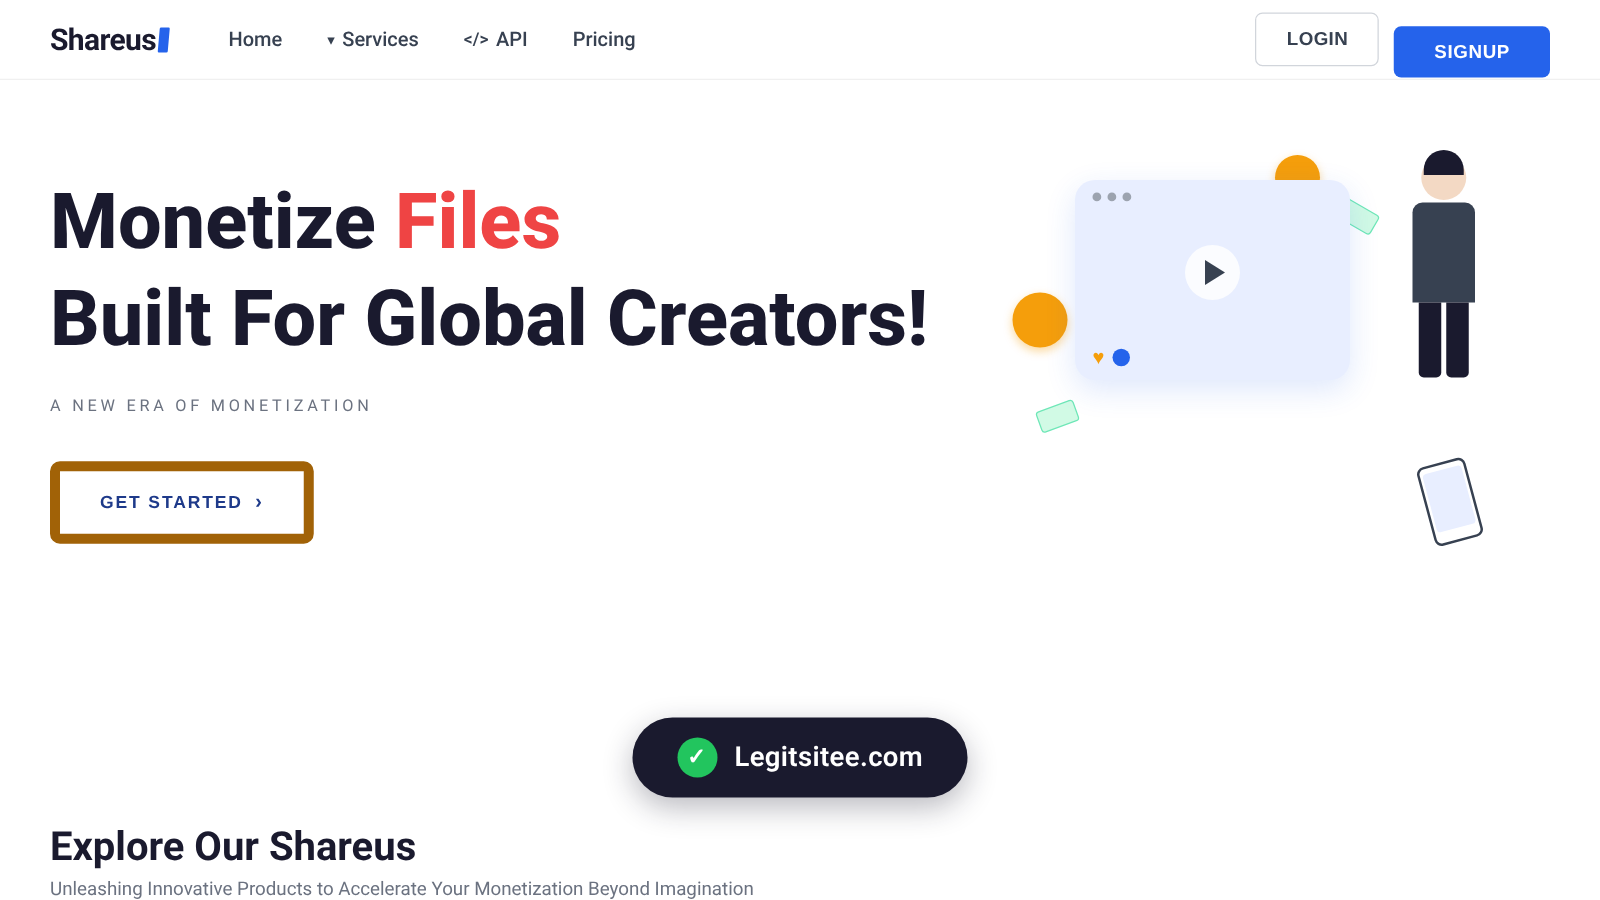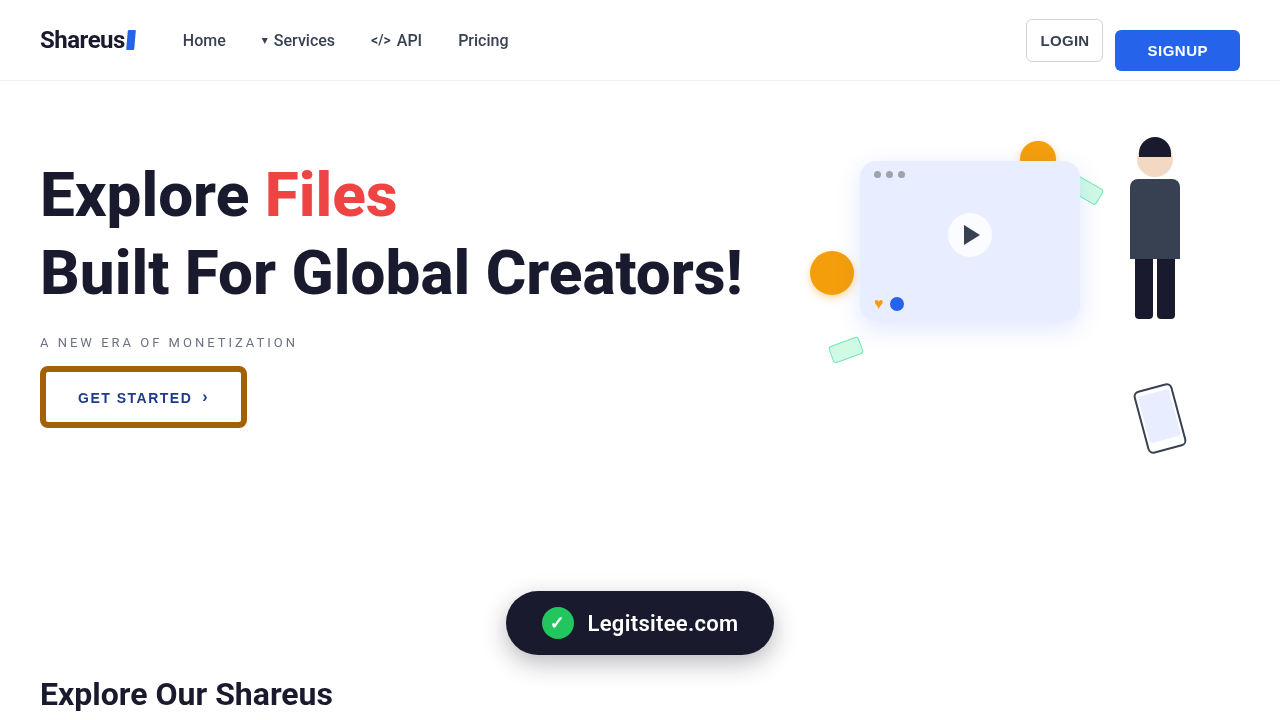--- a/index.html
+++ b/index.html
@@ -15,21 +15,21 @@
       height: 720px;
       overflow: hidden;
     }
 
     
     .navbar {
       display: flex;
       align-items: center;
       justify-content: space-between;
       padding: 0 40px;
-      height: 81px;
+      height: 64px;
       background: #fff;
       border-bottom: 1px solid #f0f0f0;
     }
 
     .navbar-left {
       display: flex;
       align-items: center;
       gap: 48px;
     }
 
@@ -90,21 +90,21 @@
       font-weight: 600;
     }
 
     .navbar-right {
       display: flex;
       align-items: center;
       gap: 12px;
     }
 
     .btn-login {
-      padding: 12px 13px;
+      padding: 12px 24px;
       border: 1.5px solid #d1d5db;
       border-radius: 6px;
       background: #fff;
       color: #374151;
       font-size: 15px;
       font-weight: 600;
       cursor: pointer;
       letter-spacing: 0.3px;
     }
 
@@ -164,25 +164,25 @@
       margin-top: 28px;
       font-size: 13px;
       font-weight: 400;
       letter-spacing: 3px;
       color: #6b7280;
       text-transform: uppercase;
     }
 
     .btn-get-started {
       display: inline-flex;
-      align-items: flex-end;
+      align-items: flex-start;
       gap: 10px;
-      margin-top: 16px;
+      margin-top: 36px;
       padding: 16px 32px;
-      border: 6px solid #a16207;
+      border: 8px solid #a16207;
       border-radius: 8px;
       background: transparent;
       color: #1e3a8a;
       font-size: 14px;
       font-weight: 700;
       letter-spacing: 1.5px;
       cursor: pointer;
       text-transform: uppercase;
     }
 
@@ -483,21 +483,21 @@
   <div class="navbar-right">
     <button class="btn-login">LOGIN</button>
     <button class="btn-signup">SIGNUP</button>
   </div>
 </nav>
 
 <section class="hero">
   <div class="hero-text">
     <h1 class="hero-title">
       <span class="hero-title-line1">
-        <span>Explore</span>
+        <span>Monetize</span>
         <span class="hero-title-highlight"> <span>Files</span></span>
       </span>
       <span class="hero-title-line2">Built For Global Creators!</span>
     </h1>
     <p class="hero-subtitle">A NEW ERA OF MONETIZATION</p>
     <button class="btn-get-started">
       <span>GET STARTED</span>
       <span class="arrow">›</span>
     </button>
   </div>

